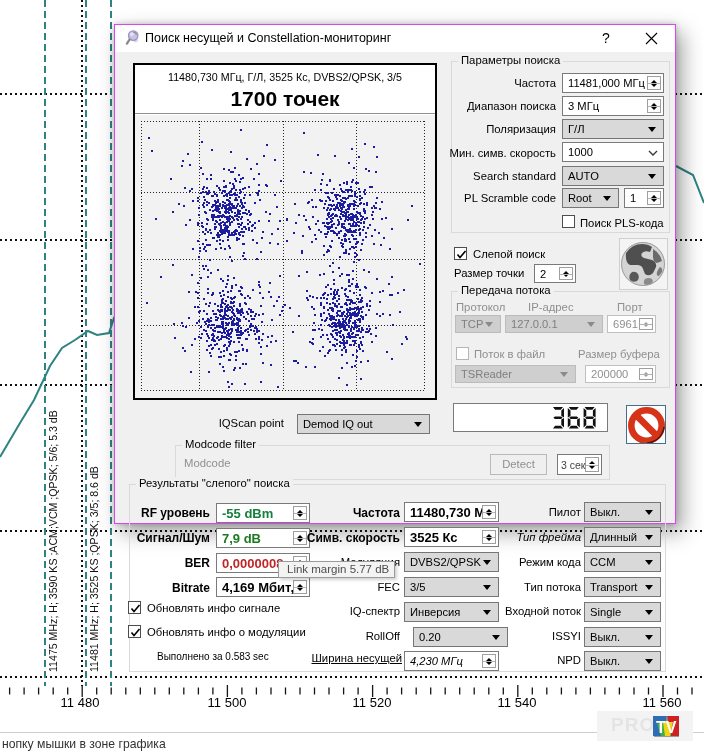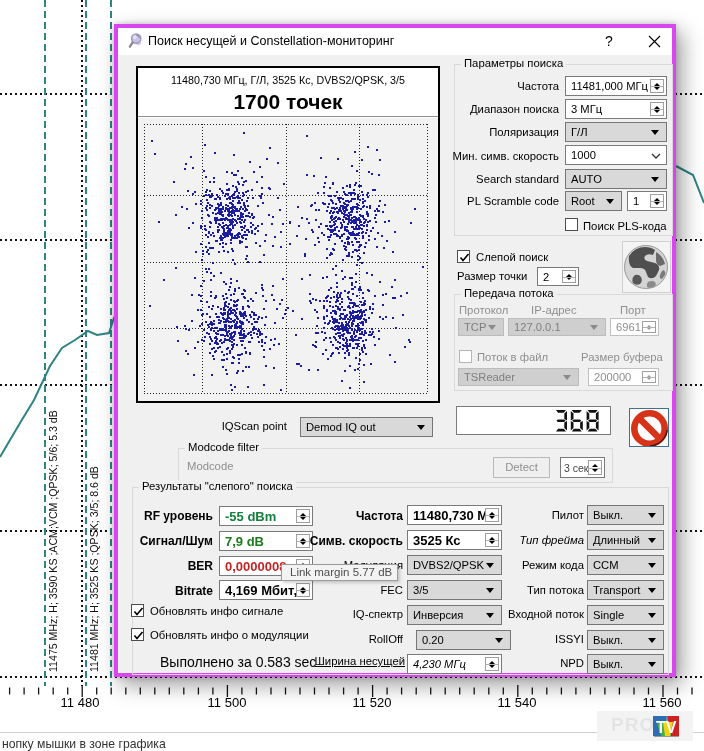--- a/index.html
+++ b/index.html
@@ -5,22 +5,22 @@
 #stage{position:relative;width:704px;height:751px;background:#fff;overflow:hidden;
   font-family:"Liberation Sans",sans-serif;font-size:11.3px;color:#000;}
 #stage *{box-sizing:border-box;}
 .abs{position:absolute;}
 
 .hdotbg{position:absolute;height:2px;background:repeating-linear-gradient(90deg,#111 0 2px,transparent 2px 5px);}
 .vdotbg{position:absolute;width:2px;background:repeating-linear-gradient(180deg,#111 0 2px,transparent 2px 5px);}
 .tealv{position:absolute;width:2px;background:repeating-linear-gradient(180deg,#2e8383 0 7px,transparent 7px 11px);}
 .rot{position:absolute;transform:rotate(-90deg);transform-origin:0 0;font-size:10.6px;color:#111;white-space:nowrap;line-height:11px;}
 
-#dlg{position:absolute;left:114px;top:24px;width:562px;height:653px;background:#f0f0f0;
-  border:4px solid #d946ef;box-shadow:6px 8px 20px rgba(0,0,0,.38),0 0 6px rgba(0,0,0,.2);}
+#dlg{position:absolute;left:114px;top:24px;width:562px;height:500px;background:#f0f0f0;
+  border:1px solid #d946ef;box-shadow:6px 8px 20px rgba(0,0,0,.38),0 0 6px rgba(0,0,0,.2);}
 #title{position:absolute;left:0;top:0;width:100%;height:27px;background:#fff;}
 #title .txt{position:absolute;left:30px;top:0;line-height:27px;font-size:12.5px;}
 .grp{position:absolute;border:1px solid #d9d9d9;}
 .grp>.glab{position:absolute;top:-8px;left:6px;background:#f0f0f0;padding:0 3px;white-space:nowrap;}
 .lab{position:absolute;white-space:nowrap;}
 .rlab{position:absolute;white-space:nowrap;text-align:right;}
 .fld{position:absolute;background:#fff;border:1px solid #7a7a7a;overflow:hidden;white-space:nowrap;}
 .fld .tx{position:absolute;left:5px;top:0;bottom:0;display:flex;align-items:center;font-size:11.2px;}
 .cmb{position:absolute;background:#d9d9d9;border:1px solid #767676;overflow:hidden;white-space:nowrap;}
 .cmb .tx{position:absolute;left:5px;top:0;bottom:0;display:flex;align-items:center;font-size:11.2px;}
@@ -367,21 +367,21 @@
           <path d="M2.5 6.5 L5 9.5 L10.5 3" fill="none" stroke="#000" stroke-width="1.6"></path>
         </svg>
       </div>
   <div class="lab" style="left:32px;top:577px;">Обновлять инфо сигнале</div>
   <div class="cb" style="left:13px;top:600px;">
         <svg width="13" height="13">
           <path d="M2.5 6.5 L5 9.5 L10.5 3" fill="none" stroke="#000" stroke-width="1.6"></path>
         </svg>
       </div>
   <div class="lab" style="left:32px;top:601px;">Обновлять инфо о модуляции</div>
-  <div class="lab" style="left:42px;top:626px;font-size:14px;">Выполнено за 0.583 sec</div>
+  <div class="lab" style="left:42px;top:626px;font-size:10px;">Выполнено за 0.583 sec</div>
   <div class="rlab" style="left:157px;top:627px;width:130px;text-decoration:underline;font-size:11.3px;">Ширина несущей</div>
 
   <div class="rlab" style="left:185px;top:481px;width:100px;font-weight:bold;font-size:12px;">Частота</div>
   <div class="fld" style="left:289px;top:477px;width:95px;height:20px;">
         <div class="tx" style="font-weight:bold;font-size:13px;">11480,730 МГ</div>
     <div class="spin">
           <div class="u"></div>
           <div class="d"></div>
         </div>
       </div>

